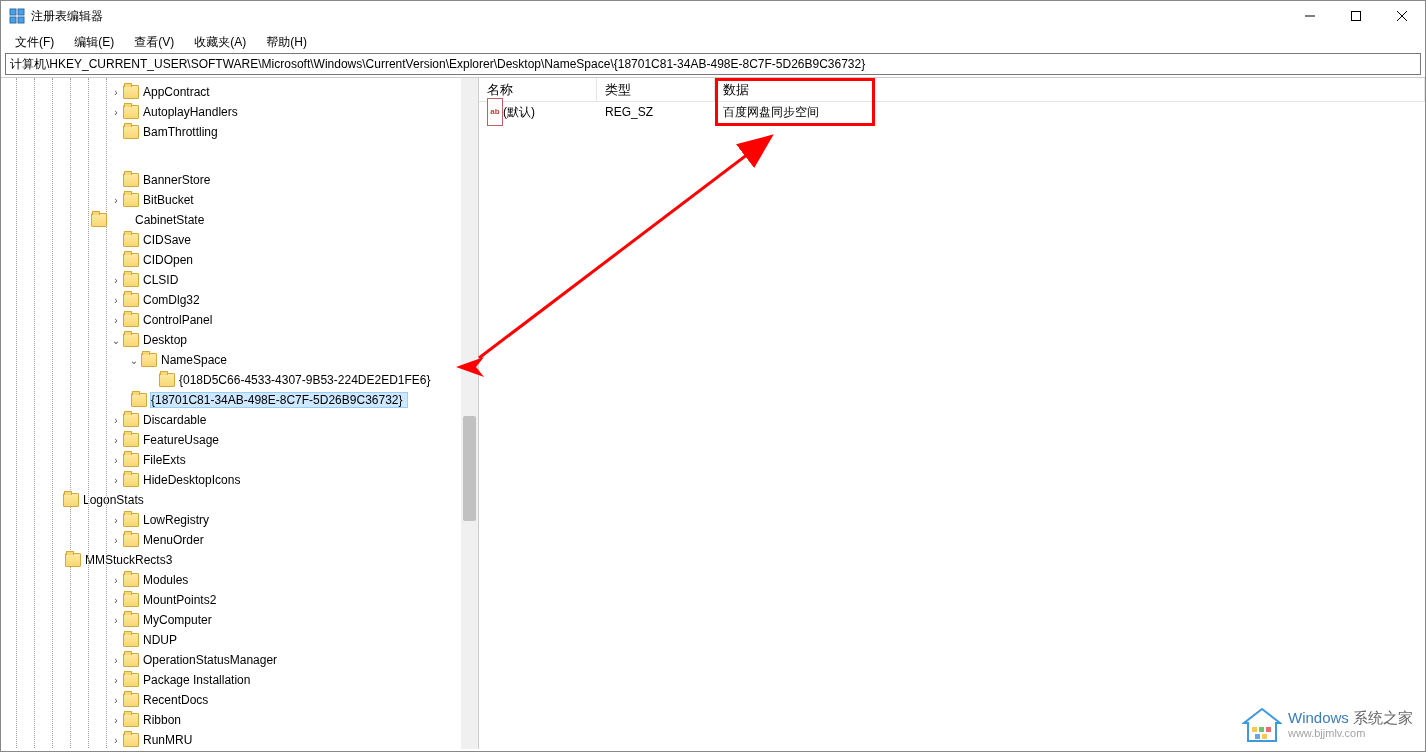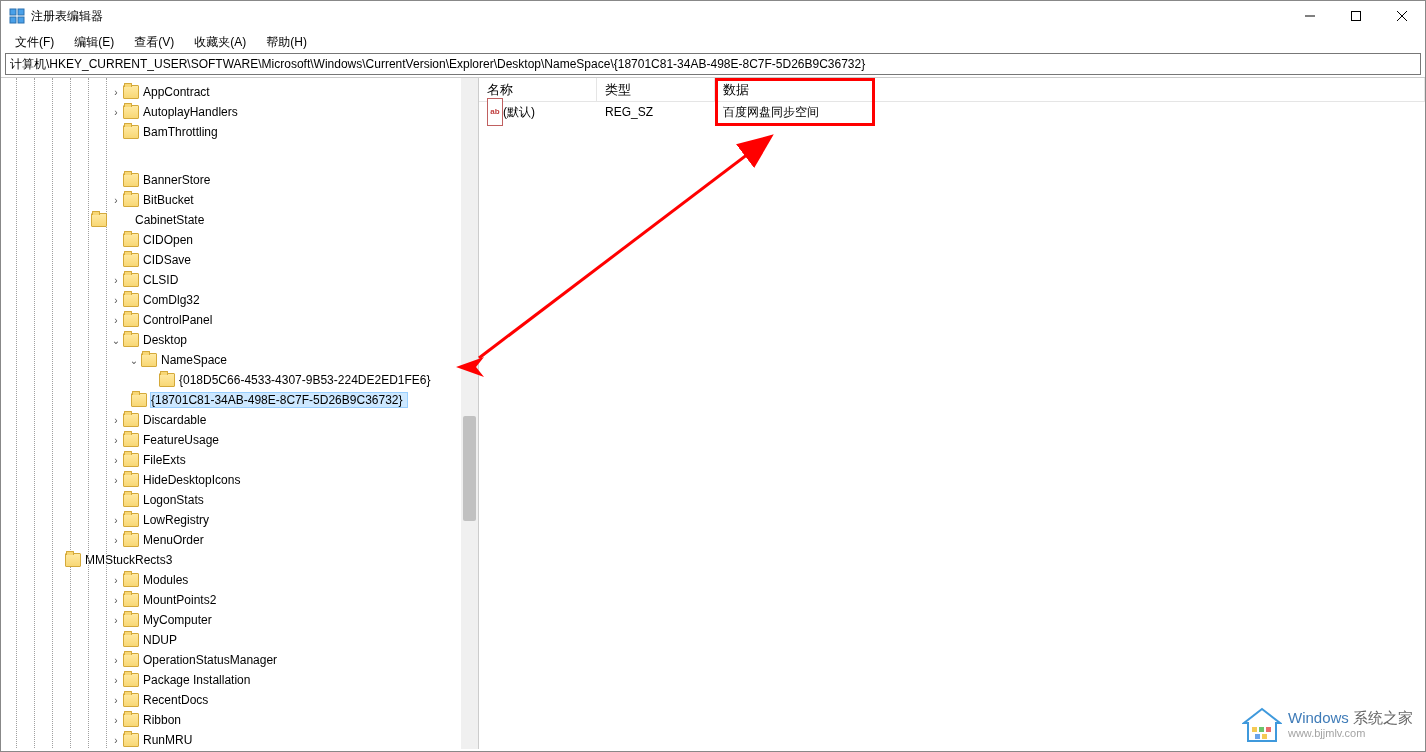--- a/index.html
+++ b/index.html
@@ -280,26 +280,26 @@
             <span class="label">BitBucket</span>
           </div>
           <div class="tree-item" style="padding-left: 52px; gap: 24px;">
             <span class="arrow blank"></span>
             <span class="folder-icon"></span>
             <span class="label">CabinetState</span>
           </div>
           <div class="tree-item" style="padding-left: 108px;">
             <span class="arrow blank"></span>
             <span class="folder-icon"></span>
+            <span class="label">CIDSave</span>
+          </div>
+          <div class="tree-item" style="padding-left: 108px;">
+            <span class="arrow blank"></span>
+            <span class="folder-icon"></span>
             <span class="label">CIDOpen</span>
-          </div>
-          <div class="tree-item" style="padding-left: 108px;">
-            <span class="arrow blank"></span>
-            <span class="folder-icon"></span>
-            <span class="label">CIDSave</span>
           </div>
           <div class="tree-item" style="padding-left: 108px;">
             <span class="arrow closed">›</span>
             <span class="folder-icon"></span>
             <span class="label">CLSID</span>
           </div>
           <div class="tree-item" style="padding-left: 108px;">
             <span class="arrow closed">›</span>
             <span class="folder-icon"></span>
             <span class="label">ComDlg32</span>
@@ -342,21 +342,21 @@
           <div class="tree-item" style="padding-left: 108px;">
             <span class="arrow closed">›</span>
             <span class="folder-icon"></span>
             <span class="label">FileExts</span>
           </div>
           <div class="tree-item" style="padding-left: 108px;">
             <span class="arrow closed">›</span>
             <span class="folder-icon"></span>
             <span class="label">HideDesktopIcons</span>
           </div>
-          <div class="tree-item" style="padding-left: 108px;">
+          <div class="tree-item" style="padding-left: 48px;">
             <span class="arrow blank"></span>
             <span class="folder-icon"></span>
             <span class="label">LogonStats</span>
           </div>
           <div class="tree-item" style="padding-left: 108px;">
             <span class="arrow closed">›</span>
             <span class="folder-icon"></span>
             <span class="label">LowRegistry</span>
           </div>
           <div class="tree-item" style="padding-left: 108px;">

